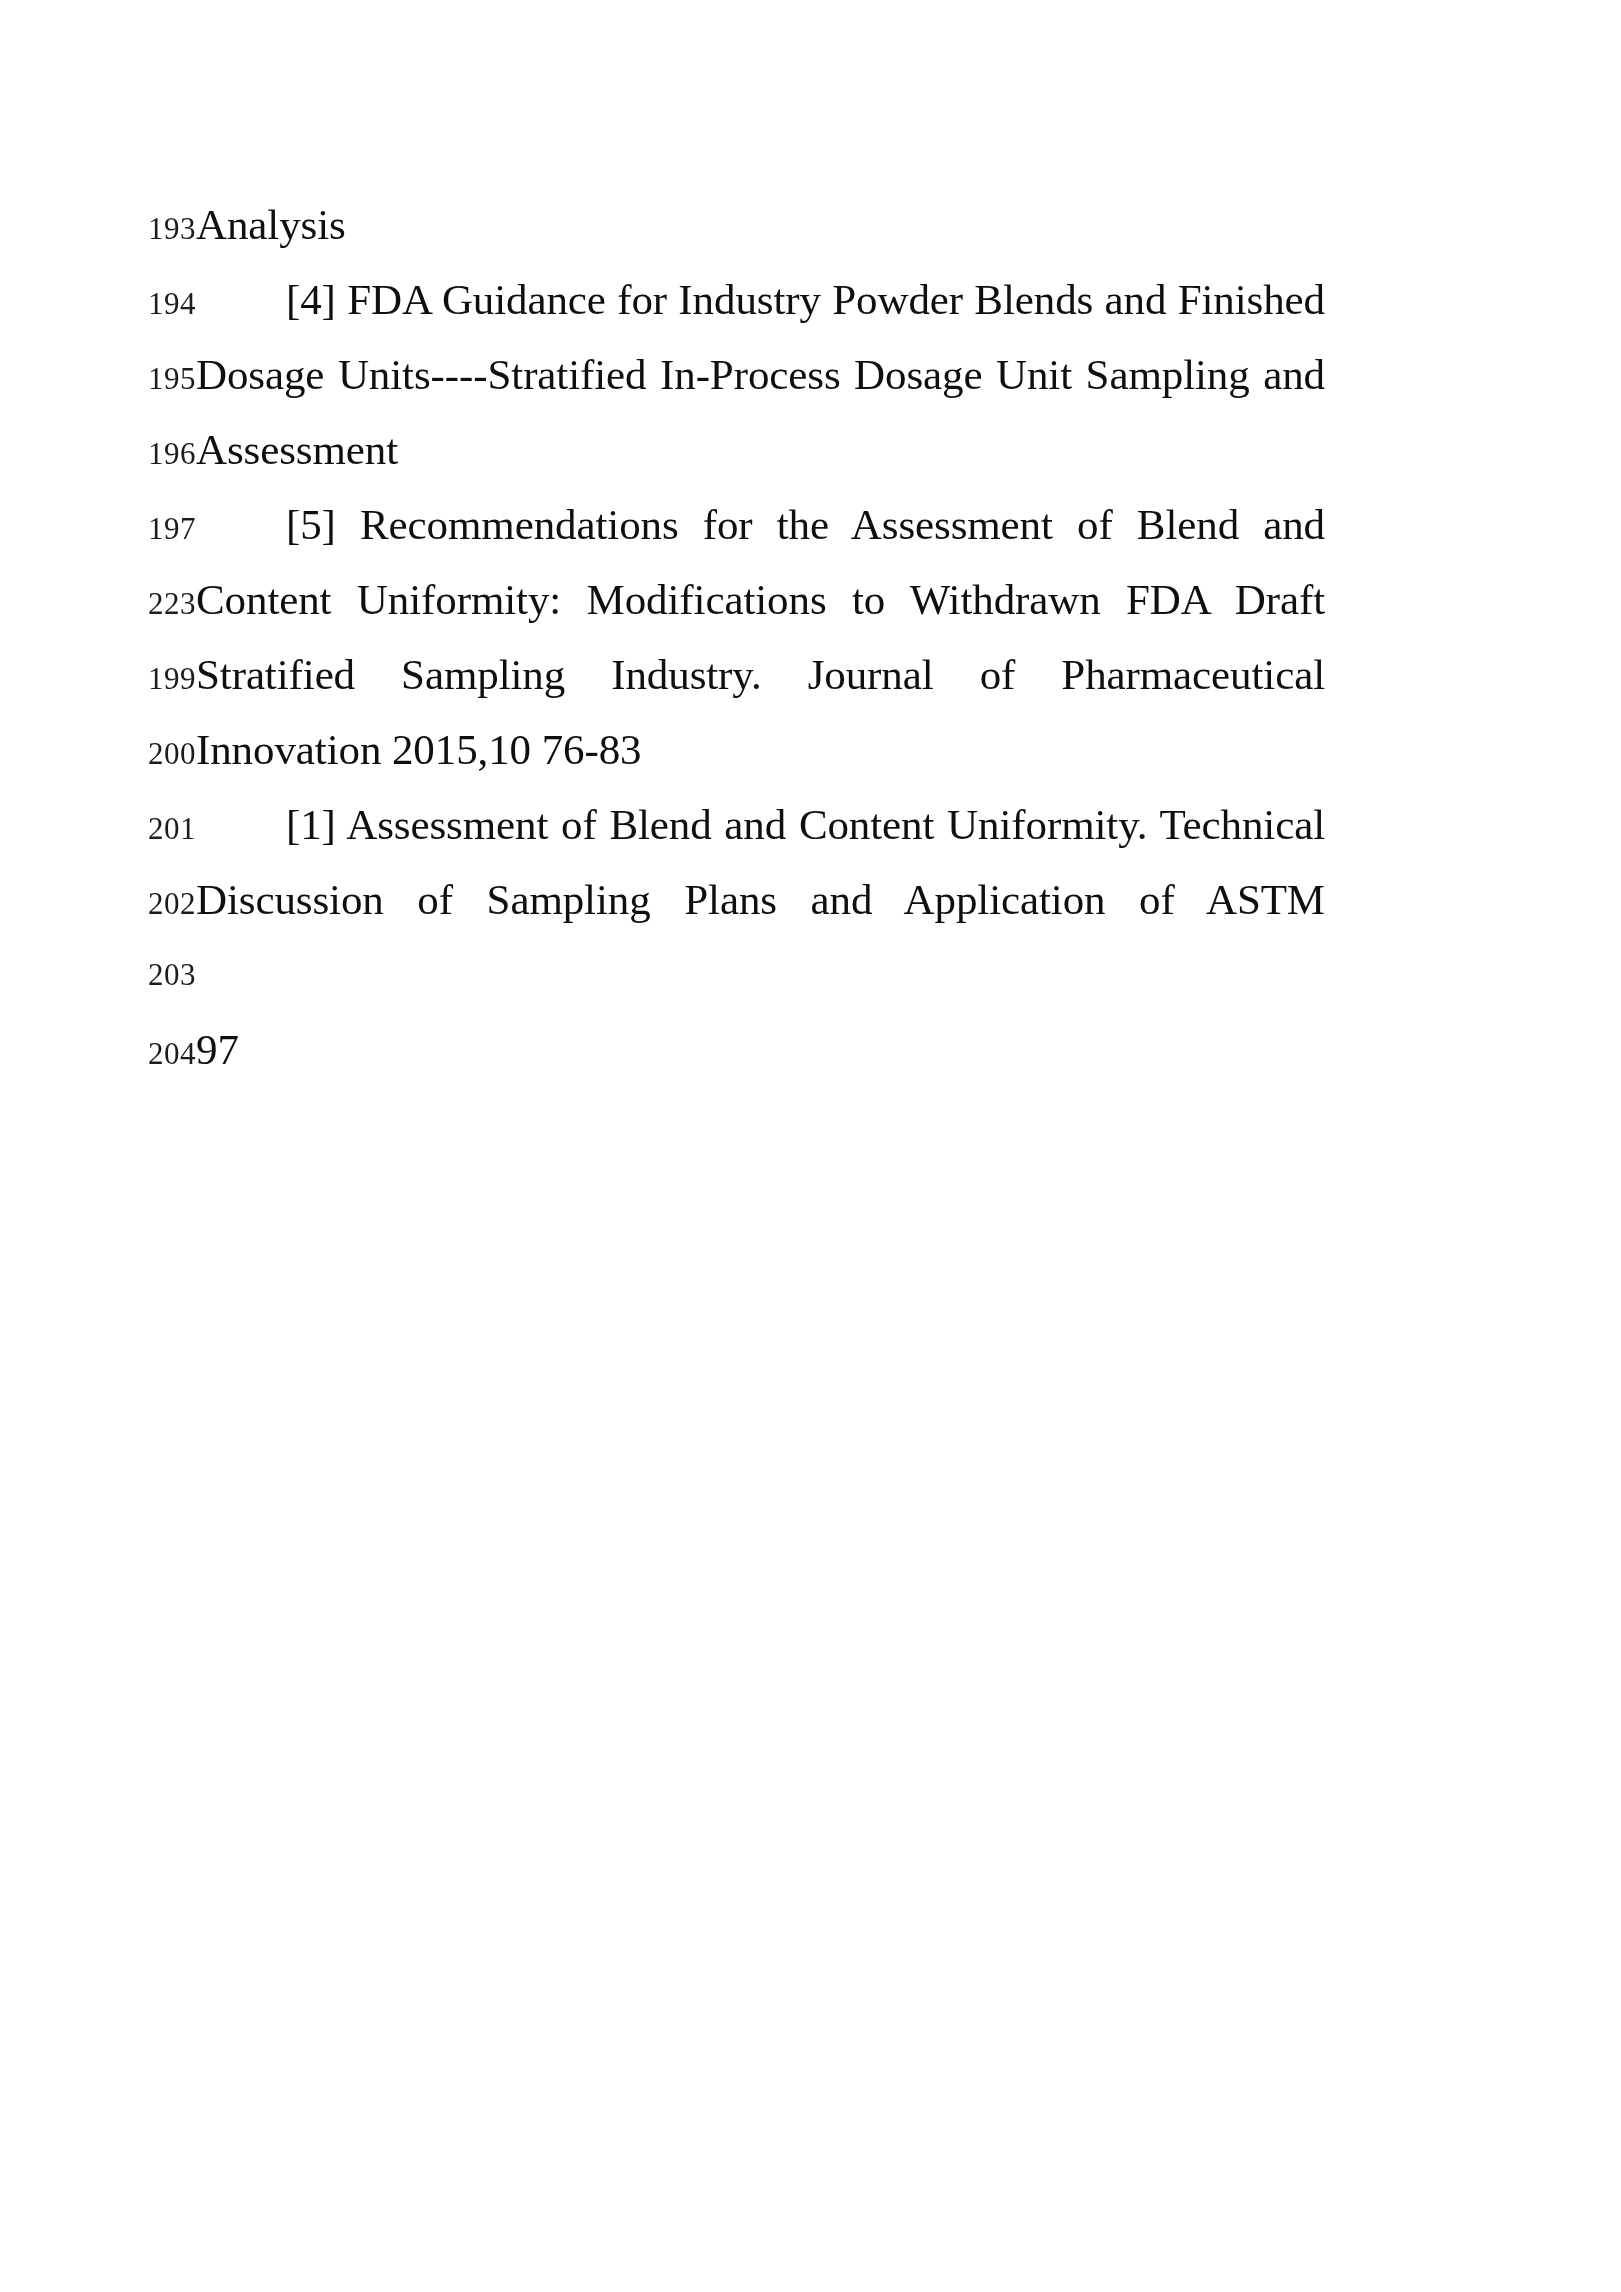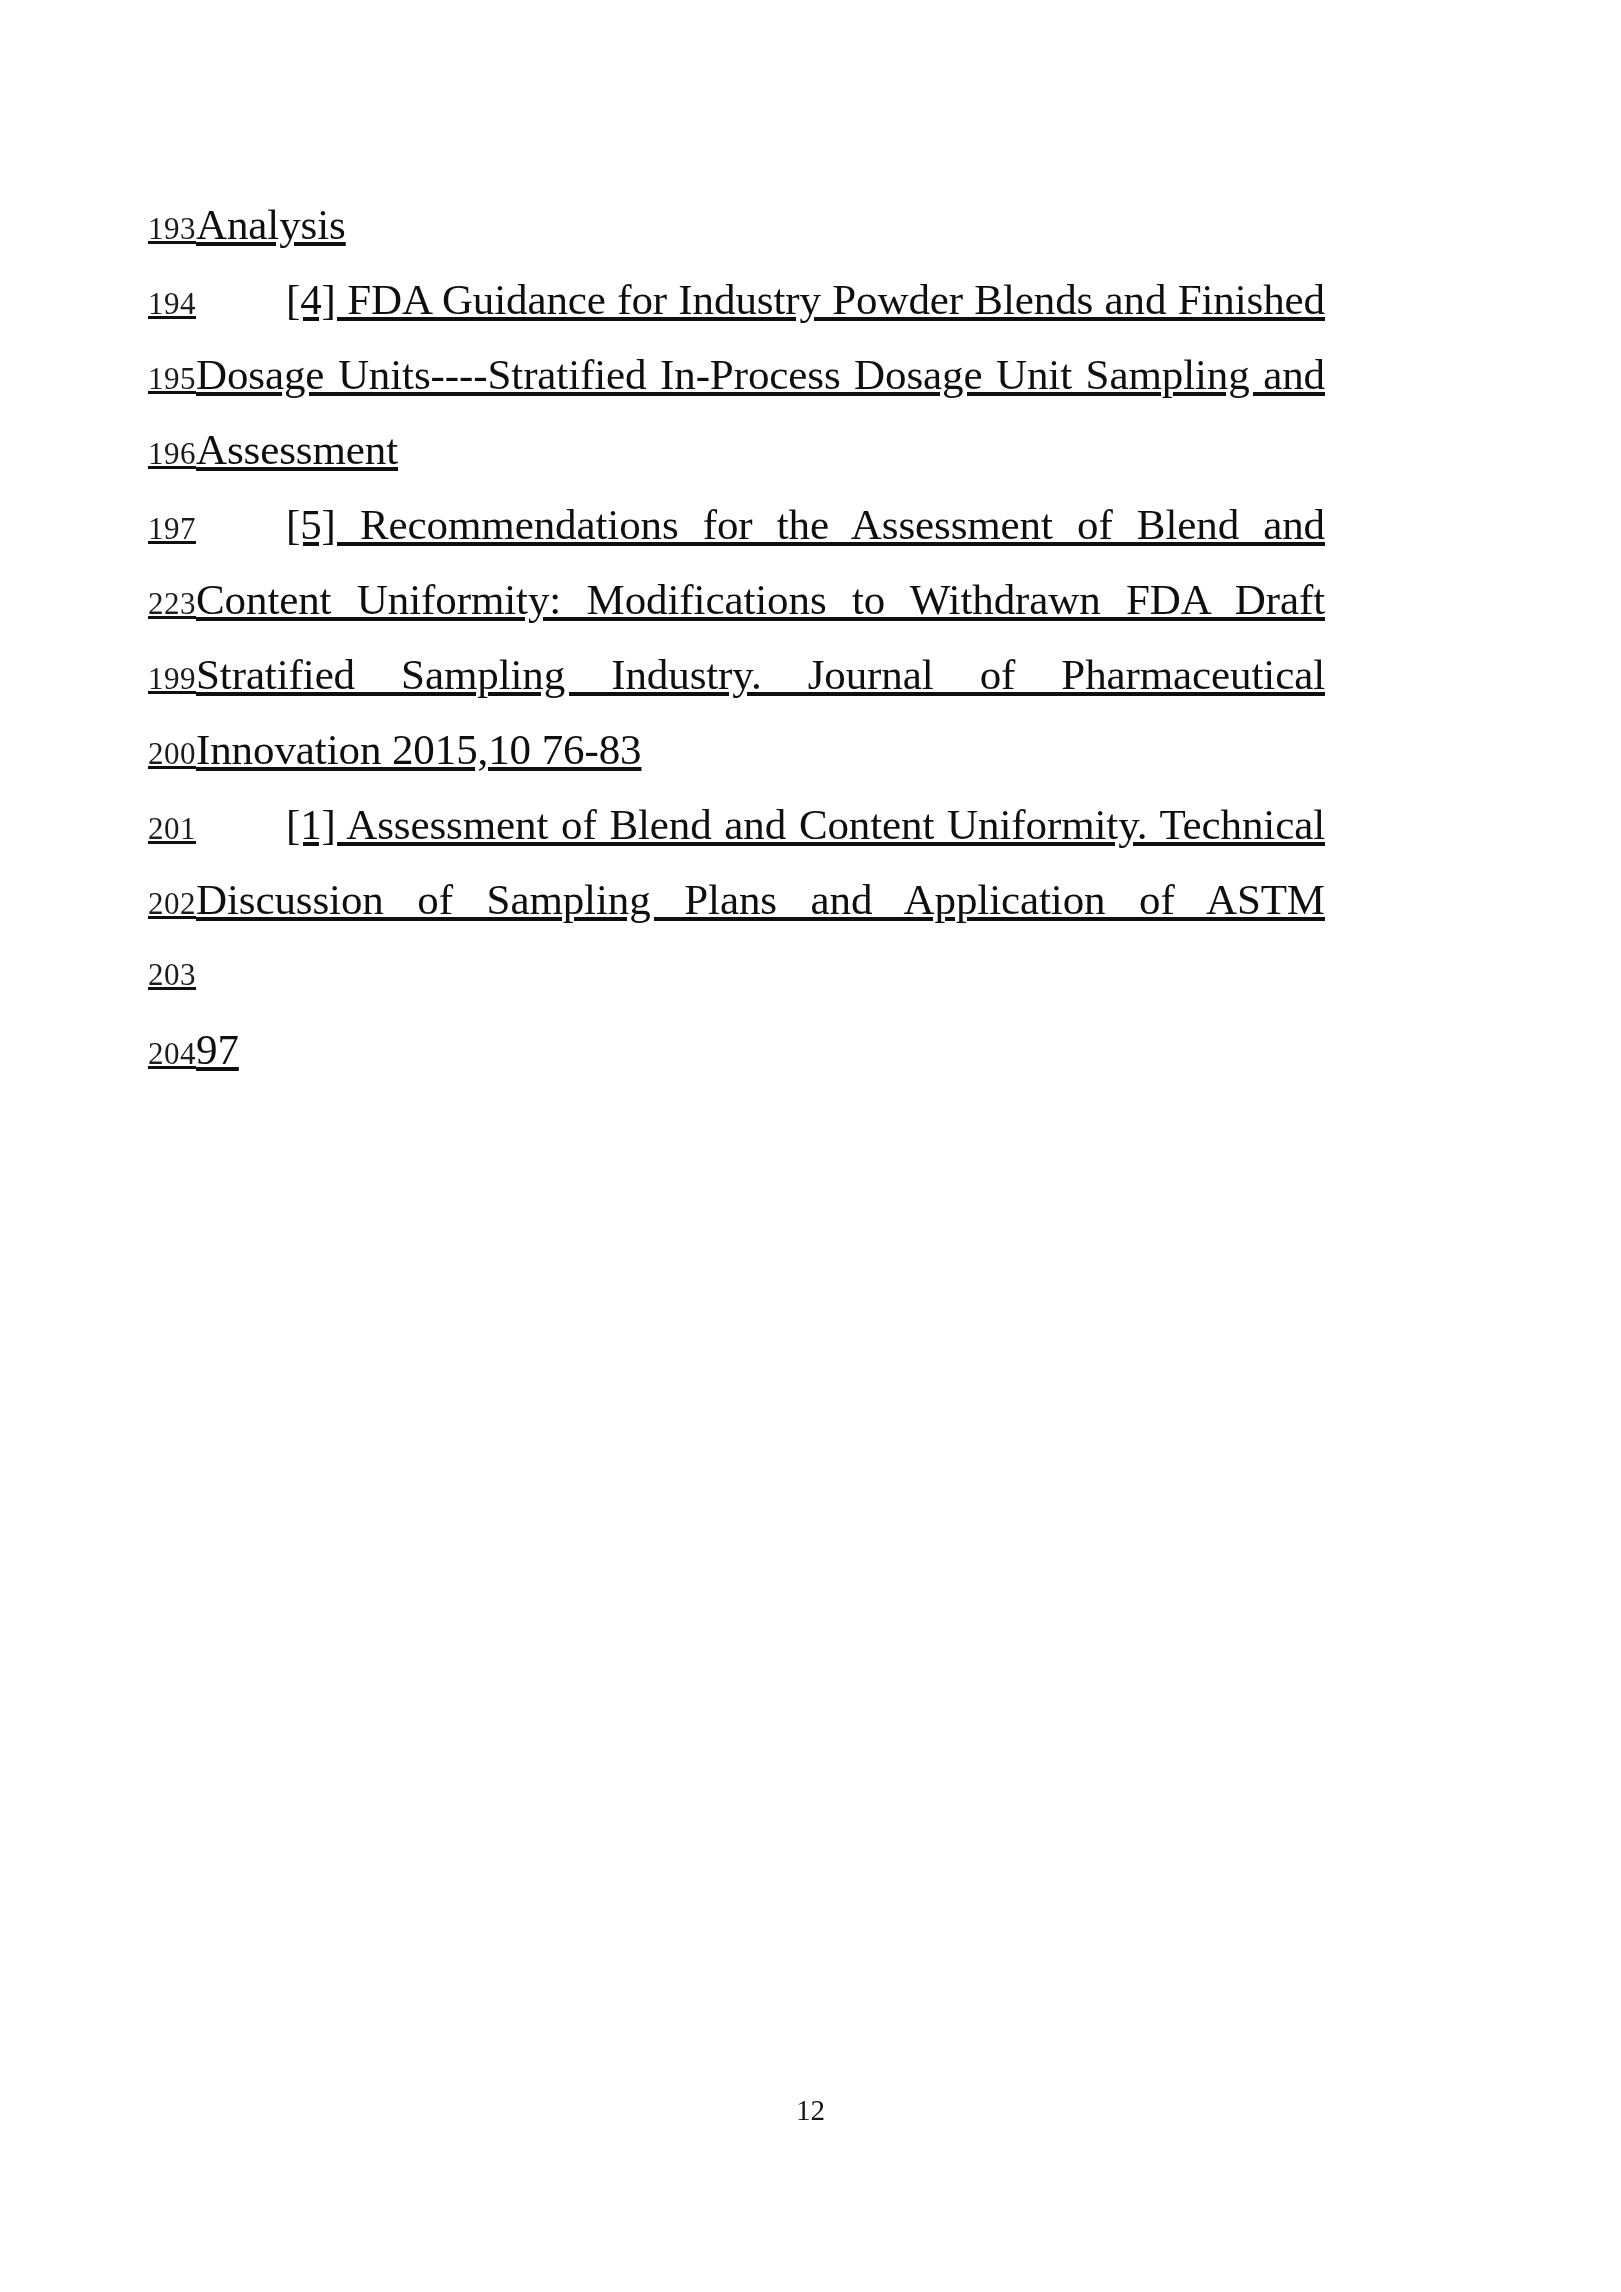--- a/index.html
+++ b/index.html
@@ -14,21 +14,20 @@
     background: #ffffff;
     overflow: hidden;
     color: #0f0f0f;
     font-family: "Liberation Serif", "DejaVu Serif", serif;
   }
   .lines {
     position: absolute;
     top: 187px;
     left: 0;
     right: 0;
-    text-decoration: underline;
   }
   .line-row {
     display: flex;
     align-items: baseline;
     height: 75px;
     padding-left: 59px;
   }
   .line-num {
     flex: none;
     width: 137px;
@@ -115,15 +114,14 @@
         <div class="line-text justify">Discussion of Sampling Plans and Application of ASTM</div>
       </div>
       <div class="line-row">
         <span class="line-num">203</span>
       </div>
       <div class="line-row">
         <span class="line-num">204</span>
         <div class="line-text">97</div>
       </div>
     </div>
-  <div class="page-number">12</div>
 </div>
 
 
 </body></html>

